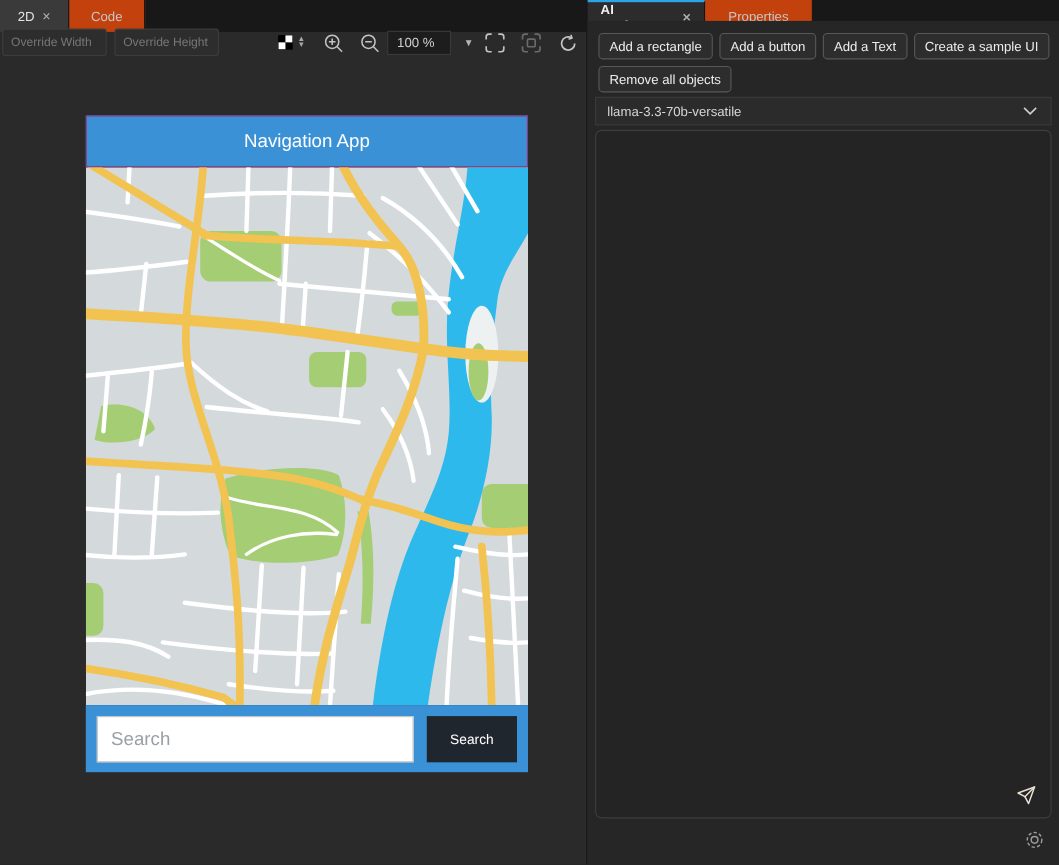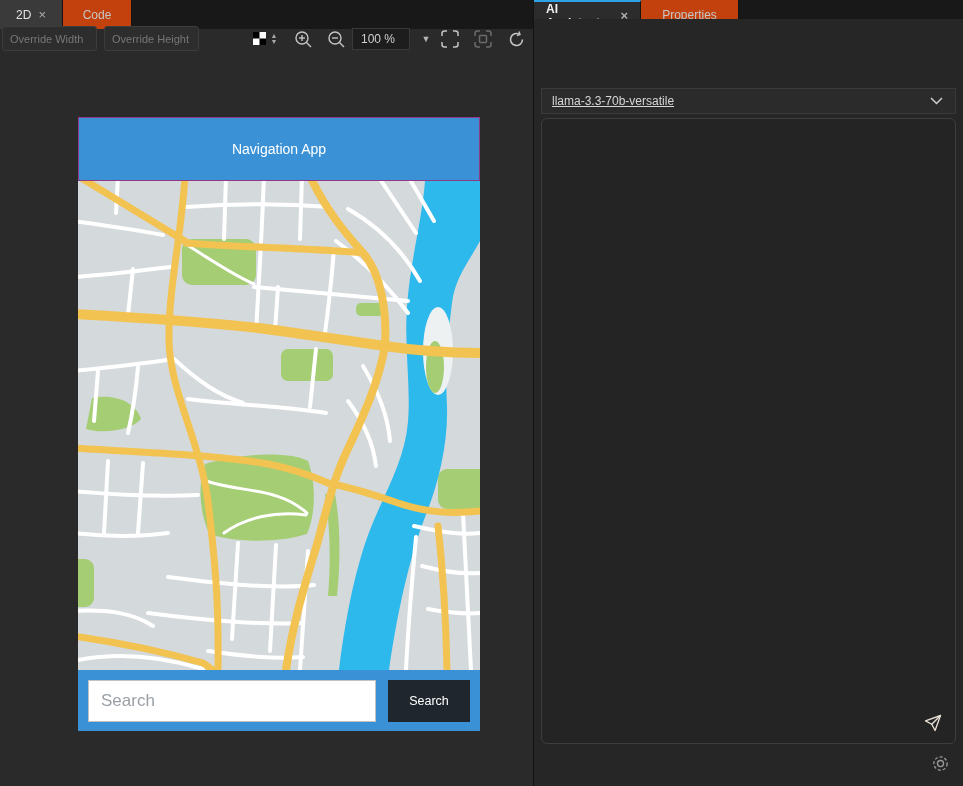--- a/index.html
+++ b/index.html
@@ -31,39 +31,39 @@
   .zoom-in{left:292px;} .zoom-out{left:325px;}
   .zoom-field{position:absolute;left:352px;top:9px;width:58px;height:22px;background:#1d1d1d;
               border:1px solid #3a3a3a;color:#cfcfcf;font-size:12px;padding:0 8px;font-family:"Liberation Sans",sans-serif;}
   .zoom-dd{left:415px;font-size:9px;color:#b5b5b5;}
   .fit-icon{left:439px;} .ghost-icon{left:472px;opacity:.42;} .refresh-icon{left:505px;}
 
   
   .canvas{position:absolute;left:0;top:57px;width:533px;height:729px;background:#2a2a2a;}
   .divider{position:absolute;left:533px;top:0;width:1px;height:786px;background:#131313;}
   .mockup{position:absolute;left:78px;top:48px;width:402px;}
-  .mock-header{height:64px;background:var(--header_blue);border:1px solid var(--selection_outline);
-               display:flex;align-items:center;justify-content:center;color:#fff;font-size:14px;font-weight:400;margin-top:12px;}
+  .mock-header{height:47px;background:var(--header_blue);border:1px solid var(--selection_outline);
+               display:flex;align-items:center;justify-content:center;color:#fff;font-size:17px;font-weight:400;}
   .mock-map{height:489px;overflow:hidden;line-height:0;}
   .mock-map svg{display:block;}
   .mock-bottom{height:61px;background:var(--header_blue);display:flex;align-items:center;padding:0 10px;gap:12px;}
   .mock-search{flex:1;height:42px;border:1px solid #c2c2c2;font-size:17px;padding:0 12px;color:#333;
                font-family:"Liberation Sans",sans-serif;}
   .mock-search::placeholder{color:#9aa0a6;}
   .mock-search-btn{width:82px;height:42px;background:var(--search_button_bg);color:#fff;border:none;
                    font-size:12.5px;font-family:"Liberation Sans",sans-serif;cursor:pointer;}
 
   
   .panel{position:absolute;left:534px;top:19px;width:429px;height:767px;background:#262626;}
   .actions{position:absolute;left:10px;top:11px;right:8px;display:flex;flex-wrap:wrap;gap:6px;}
   .act-btn{background:#2d2d2d;border:1px solid #585858;border-radius:4px;color:#ececec;font-size:12px;
            padding:4px 9px;font-family:"Liberation Sans",sans-serif;cursor:pointer;white-space:nowrap;}
   .model-select{position:absolute;left:7px;right:7px;top:69px;height:26px;background:#2b2b2b;
                 border:1px solid #3a3a3a;display:flex;align-items:center;justify-content:space-between;
-                padding:0 12px 0 10px;color:#d6d6d6;font-size:12px;cursor:pointer;text-decoration:underline;}
+                padding:0 12px 0 10px;color:#d6d6d6;font-size:12px;cursor:pointer;}
   .prompt-box{position:absolute;left:7px;right:7px;top:99px;height:626px;background:#242424;
               border:1px solid #3e3e3e;border-radius:6px;color:#d9d9d9;font-size:12px;padding:13px 12px;}
   .send-btn{position:absolute;right:10px;bottom:8px;width:24px;height:24px;display:flex;
             align-items:center;justify-content:center;cursor:pointer;}
   .gear-btn{position:absolute;right:12px;top:733px;width:22px;height:22px;display:flex;
             align-items:center;justify-content:center;cursor:pointer;}
 </style>
 </head>
 <body>
 
@@ -239,20 +239,27 @@
         <button class="mock-search-btn">Search</button>
       </div>
 
     </div>
   </div>
 
   <div class="divider"></div>
 
   <div class="panel">
 
+    <div class="actions">
+      <button class="act-btn">Add a rectangle</button>
+      <button class="act-btn">Add a button</button>
+      <button class="act-btn">Add a Text</button>
+      <button class="act-btn">Create a sample UI</button>
+      <button class="act-btn">Remove all objects</button>
+    </div>
 
     <div class="model-select">
       <span>llama-3.3-70b-versatile</span>
       <svg width="13" height="8" viewBox="0 0 13 8" fill="none" stroke="#cfcfcf" stroke-width="1.5">
           <path d="M1 1 L6.5 6.5 L12 1"></path>
         </svg>
     </div>
 
     <div class="prompt-box">
       <div class="send-btn">

